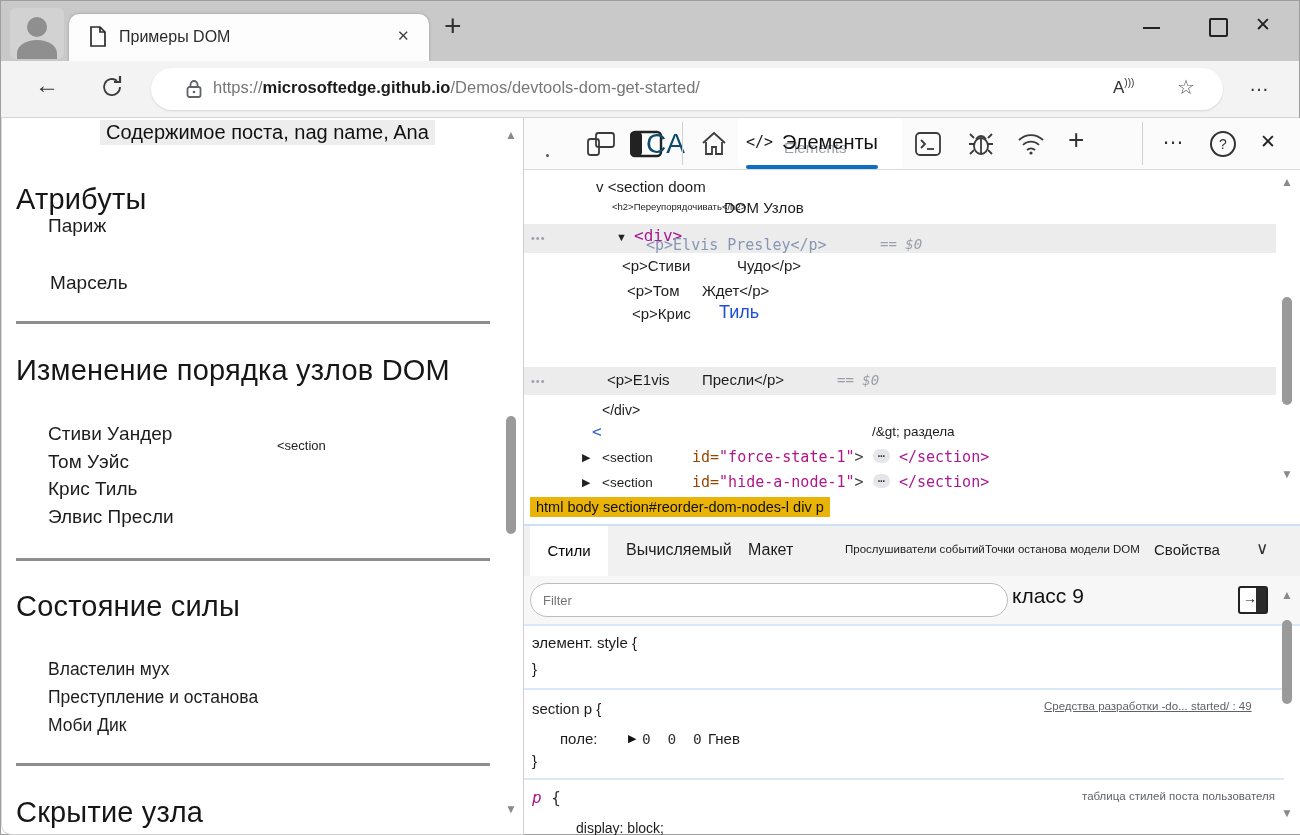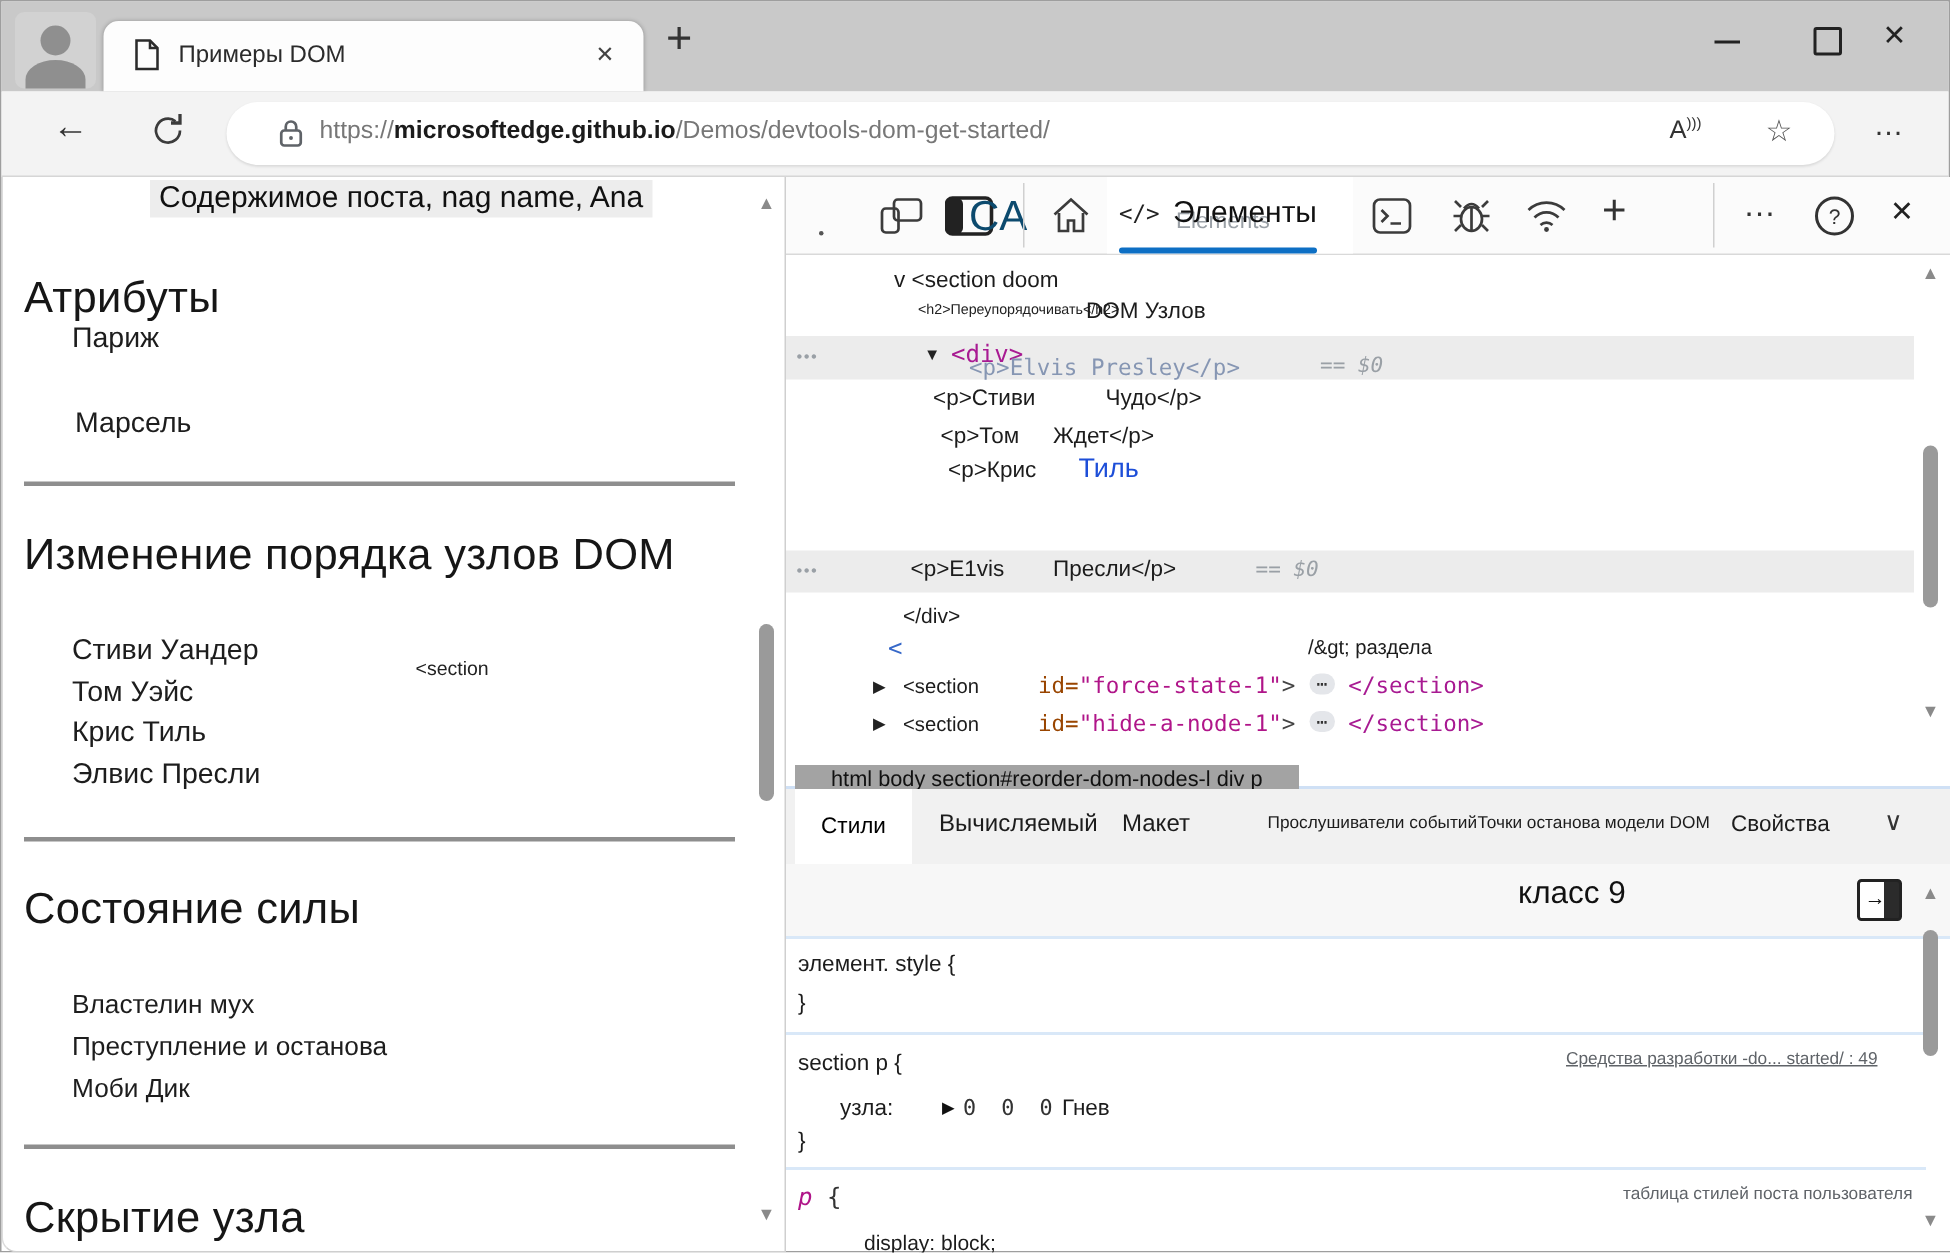--- a/index.html
+++ b/index.html
@@ -66,21 +66,21 @@
   .ltblue{color:#3668c9;}
   .ghostcode{color:#8696b3;}
   .eq{color:#9aa0a6;font-style:italic;}
   .mdots{color:#9aa0a6;font-size:11px;letter-spacing:1px;}
   .badge{display:inline-block;background:#e4e6ea;border-radius:8px;padding:0 5px;color:#333;
          font-size:12px;line-height:14px;vertical-align:2px;}
   .twisty{color:#222;font-size:11px;}
 
   
   .crumbbar{left:0;top:374px;width:776px;height:32px;background:#fff;border-bottom:2px solid #cfe0f5;}
-  .crumb-hl{left:6px;top:18px;background:#a3a3a3;padding:2px 24px;font-size:14.5px;color:#111;}
+  .crumb-hl{left:6px;top:5px;background:#eab308;padding:2px 6px;font-size:14.5px;color:#111;}
   .paneltabs{left:0;top:408px;width:776px;height:50px;background:#f1f1f1;}
   .ptab{color:#1c1c1c;}
   .ptab-active{left:6px;top:0;width:78px;height:50px;background:#fff;text-align:center;line-height:50px;font-size:15px;}
   .filterrow{left:0;top:458px;width:776px;height:48px;background:#f7f7f7;border-bottom:2px solid #d9e8f8;}
   .filter-input{left:6px;top:7px;width:452px;height:32px;border:1px solid #bdbdbd;border-radius:17px;
                 padding:0 12px;font-size:13px;color:#333;outline:none;font-family:"Liberation Sans",sans-serif;}
   .cls-label{left:488px;top:8px;font-size:21px;color:#111;}
   .enter-icon{left:714px;top:10px;width:26px;height:24px;border:2px solid #222;border-radius:3px;
               background:linear-gradient(to right,#fff 62%,#2b2b2b 62%);text-align:left;}
   .enter-icon span{position:absolute;left:3px;top:2px;font-size:14px;color:#111;}
@@ -261,35 +261,36 @@
       <div class="abs ptab-active">Стили</div>
       <span class="abs ptab" style="left:102px;top:15px;font-size:16px;">Вычисляемый</span>
       <span class="abs ptab" style="left:224px;top:15px;font-size:16px;">Макет</span>
       <span class="abs ptab" style="left:321px;top:17px;font-size:11.5px;">Прослушиватели событий</span>
       <span class="abs ptab" style="left:461px;top:17px;font-size:11.5px;">Точки останова модели DOM</span>
       <span class="abs ptab" style="left:630px;top:15px;font-size:15px;">Свойства</span>
       <span class="abs" style="left:732px;top:12px;font-size:17px;color:#333;">∨</span>
     </div>
 
     <div class="abs filterrow">
+      <input class="abs filter-input" placeholder="Filter" style="">
       <span class="abs cls-label">класс 9</span>
       <div class="abs enter-icon">
           <span>→</span>
         </div>
       <span class="abs sb-arrow" style="left:757px;top:12px;">▲</span>
     </div>
 
     <div class="abs" style="left:0;top:508px;width:776px;height:208px;background:#fff;">
       <span class="abs rule-sel" style="left:8px;top:8px;">элемент. style {</span>
       <span class="abs rule-sel" style="left:8px;top:34px;">}</span>
       <div class="abs rule-div" style="top:62px;"></div>
 
       <span class="abs rule-sel" style="left:8px;top:74px;">section p {</span>
       <span class="abs src-link" style="left:520px;top:74px;">Средства разработки -do... started/ : 49</span>
-      <span class="abs prop" style="left:36px;top:104px;">узла:</span>
+      <span class="abs prop" style="left:36px;top:104px;">поле:</span>
       <span class="abs twisty" style="left:104px;top:106px;color:#111;">▶</span>
       <span class="abs mono pval" style="left:118px;top:105px;">0 0 0</span>
       <span class="abs prop" style="left:184px;top:104px;">Гнев</span>
       <span class="abs rule-sel" style="left:8px;top:126px;">}</span>
       <div class="abs rule-div" style="top:152px;"></div>
 
       <span class="abs mono" style="left:8px;top:162px;font-size:16px;"><i class="valc">p</i><span style="color:#333;"> {</span></span>
       <span class="abs src-plain" style="left:558px;top:164px;">таблица стилей поста пользователя</span>
       <span class="abs" style="left:52px;top:194px;font-size:14px;color:#1c1c1c;">display: block;</span>
 

